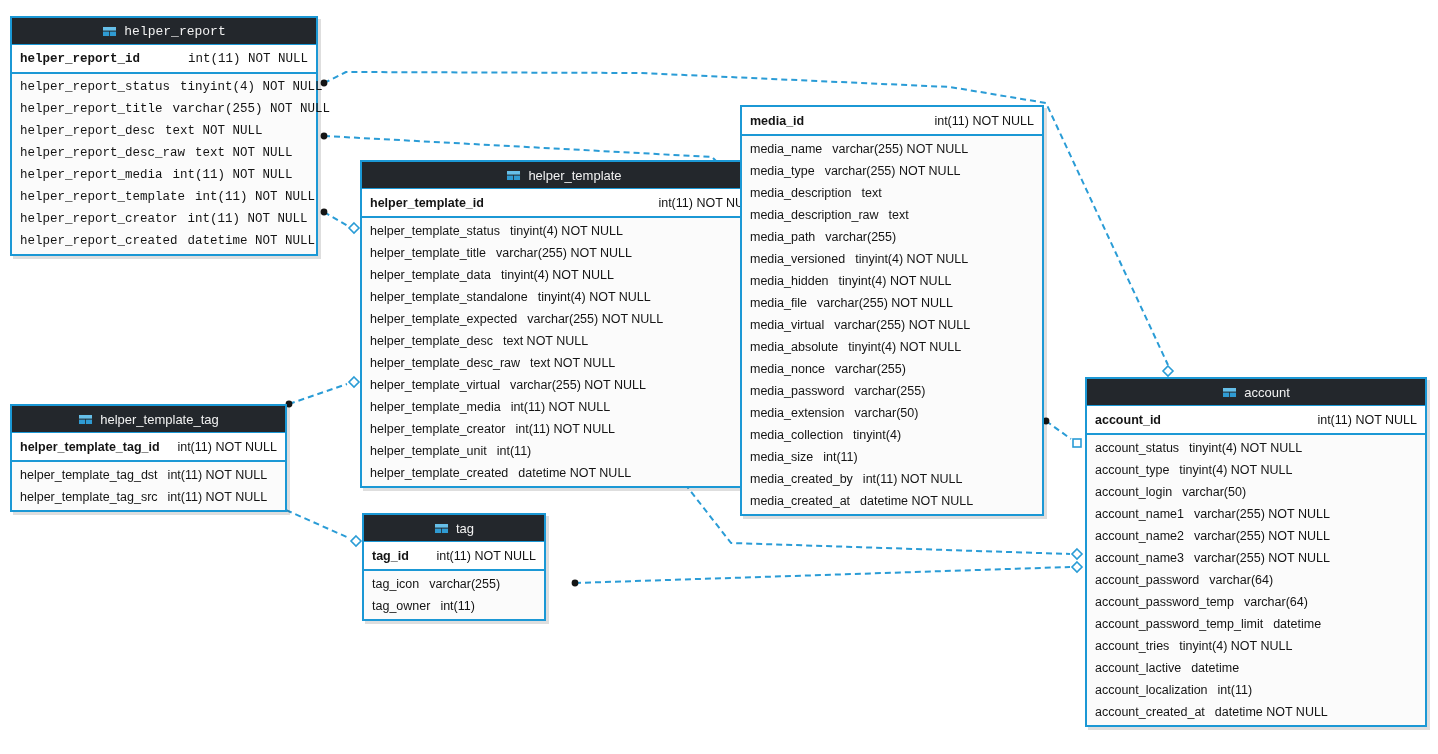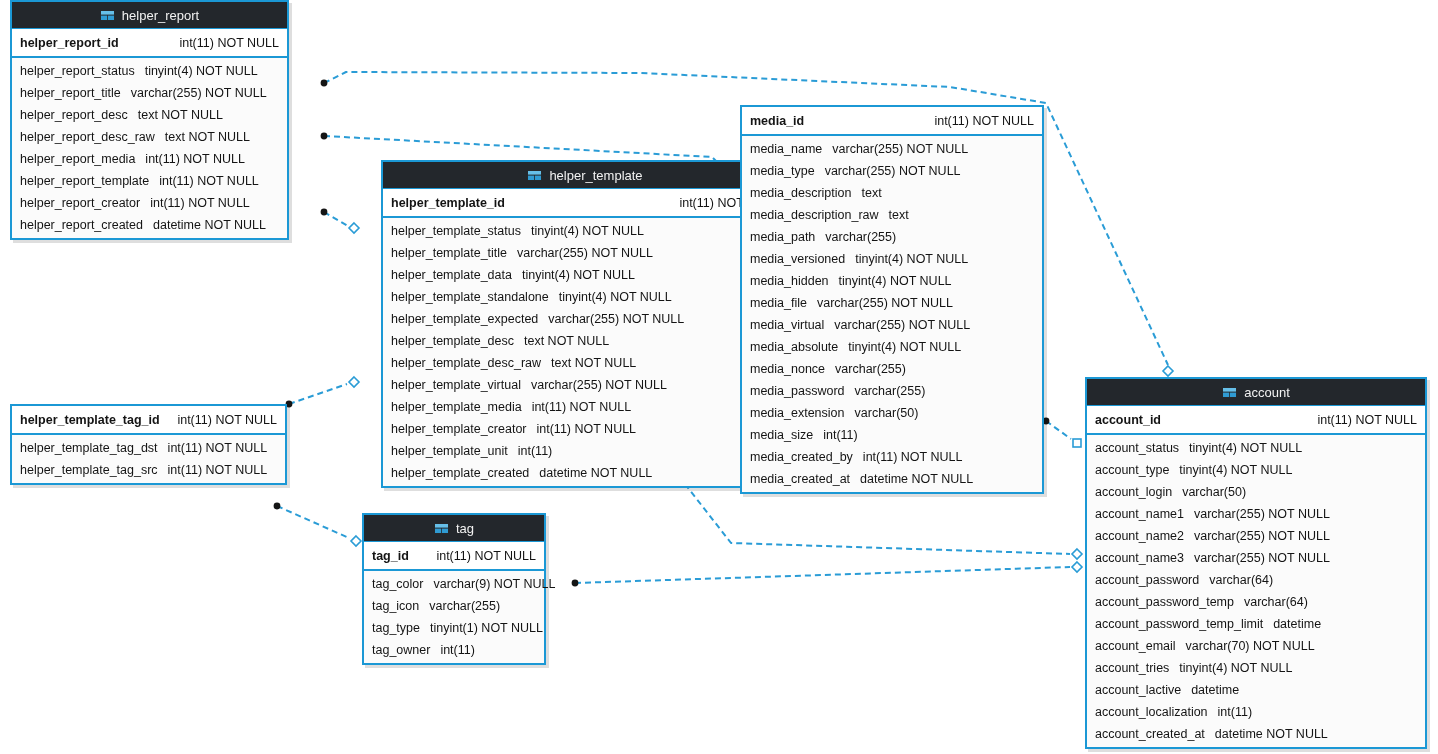--- a/index.html
+++ b/index.html
@@ -70,21 +70,21 @@
         <circle class="rel-dot" cx="575" cy="583" r="3.4"></circle>
         <path d="M 1077 562 L 1082 567 L 1077 572 L 1072 567 Z" class="rel-marker"></path>
       </g>
       <g>
         <polyline class="rel-line" points="1046,421 1071,439"></polyline>
         <circle class="rel-dot" cx="1046" cy="421" r="3.4"></circle>
         <rect x="1073" y="439" width="8" height="8" class="rel-marker"></rect>
       </g>
     </svg>
   <div id="tables-layer">
-      <div class="dbtable" style="left: 10px; top: 0; width: 279px;">
+      <div class="dbtable" style="left: 10px; top: 16px; width: 308px; font-family: Liberation Mono, monospace;">
         <div class="t-header">
           <span class="t-icon">
             <svg width="15" height="11" viewBox="0 0 15 11">
               <rect width="15" height="11" rx="1.5" fill="#25292d"></rect>
               <rect x="1" y="1" width="13" height="3.6" fill="#66bfe9"></rect>
               <rect x="1" y="5.6" width="6.1" height="4.4" fill="#2f9bd3"></rect>
               <rect x="7.9" y="5.6" width="6.1" height="4.4" fill="#2f9bd3"></rect>
             </svg>
           </span>
           <span>helper_report</span>
@@ -121,21 +121,21 @@
           <div class="f-row">
             <span class="f-name">helper_report_creator</span>
             <span class="f-type">int(11) NOT NULL</span>
           </div>
           <div class="f-row">
             <span class="f-name">helper_report_created</span>
             <span class="f-type">datetime NOT NULL</span>
           </div>
         </div>
       </div>
-      <div class="dbtable" style="left: 381px; top: 160px; width: 408px;">
+      <div class="dbtable" style="left: 360px; top: 160px; width: 408px;">
         <div class="t-header">
           <span class="t-icon">
             <svg width="15" height="11" viewBox="0 0 15 11">
               <rect width="15" height="11" rx="1.5" fill="#25292d"></rect>
               <rect x="1" y="1" width="13" height="3.6" fill="#66bfe9"></rect>
               <rect x="1" y="5.6" width="6.1" height="4.4" fill="#2f9bd3"></rect>
               <rect x="7.9" y="5.6" width="6.1" height="4.4" fill="#2f9bd3"></rect>
             </svg>
           </span>
           <span>helper_template</span>
@@ -189,20 +189,31 @@
             <span class="f-name">helper_template_unit</span>
             <span class="f-type">int(11)</span>
           </div>
           <div class="f-row">
             <span class="f-name">helper_template_created</span>
             <span class="f-type">datetime NOT NULL</span>
           </div>
         </div>
       </div>
       <div class="dbtable" style="left: 10px; top: 404px; width: 277px;">
+        <div class="t-header">
+          <span class="t-icon">
+            <svg width="15" height="11" viewBox="0 0 15 11">
+              <rect width="15" height="11" rx="1.5" fill="#25292d"></rect>
+              <rect x="1" y="1" width="13" height="3.6" fill="#66bfe9"></rect>
+              <rect x="1" y="5.6" width="6.1" height="4.4" fill="#2f9bd3"></rect>
+              <rect x="7.9" y="5.6" width="6.1" height="4.4" fill="#2f9bd3"></rect>
+            </svg>
+          </span>
+          <span>helper_template_tag</span>
+        </div>
         <div class="t-pk">
           <span class="f-name">helper_template_tag_id</span>
           <span class="f-type">int(11) NOT NULL</span>
         </div>
         <div class="t-fields">
           <div class="f-row">
             <span class="f-name">helper_template_tag_dst</span>
             <span class="f-type">int(11) NOT NULL</span>
           </div>
           <div class="f-row">
@@ -222,32 +233,24 @@
             </svg>
           </span>
           <span>tag</span>
         </div>
         <div class="t-pk">
           <span class="f-name">tag_id</span>
           <span class="f-type">int(11) NOT NULL</span>
         </div>
         <div class="t-fields">
           <div class="f-row">
-            <span class="f-name">tag_color</span>
-            <span class="f-type">varchar(9) NOT NULL</span>
-          </div>
-          <div class="f-row">
             <span class="f-name">tag_icon</span>
             <span class="f-type">varchar(255)</span>
           </div>
           <div class="f-row">
-            <span class="f-name">tag_type</span>
-            <span class="f-type">tinyint(1) NOT NULL</span>
-          </div>
-          <div class="f-row">
             <span class="f-name">tag_owner</span>
             <span class="f-type">int(11)</span>
           </div>
         </div>
       </div>
       <div class="dbtable" style="left: 740px; top: 105px; width: 304px;">
         <div class="t-pk">
           <span class="f-name">media_id</span>
           <span class="f-type">int(11) NOT NULL</span>
         </div>
@@ -296,20 +299,24 @@
             <span class="f-name">media_nonce</span>
             <span class="f-type">varchar(255)</span>
           </div>
           <div class="f-row">
             <span class="f-name">media_password</span>
             <span class="f-type">varchar(255)</span>
           </div>
           <div class="f-row">
             <span class="f-name">media_extension</span>
             <span class="f-type">varchar(50)</span>
+          </div>
+          <div class="f-row">
+            <span class="f-name">media_collection</span>
+            <span class="f-type">tinyint(4)</span>
           </div>
           <div class="f-row">
             <span class="f-name">media_size</span>
             <span class="f-type">int(11)</span>
           </div>
           <div class="f-row">
             <span class="f-name">media_created_by</span>
             <span class="f-type">int(11) NOT NULL</span>
           </div>
           <div class="f-row">
@@ -365,24 +372,20 @@
           </div>
           <div class="f-row">
             <span class="f-name">account_password_temp</span>
             <span class="f-type">varchar(64)</span>
           </div>
           <div class="f-row">
             <span class="f-name">account_password_temp_limit</span>
             <span class="f-type">datetime</span>
           </div>
           <div class="f-row">
-            <span class="f-name">account_email</span>
-            <span class="f-type">varchar(70) NOT NULL</span>
-          </div>
-          <div class="f-row">
             <span class="f-name">account_tries</span>
             <span class="f-type">tinyint(4) NOT NULL</span>
           </div>
           <div class="f-row">
             <span class="f-name">account_lactive</span>
             <span class="f-type">datetime</span>
           </div>
           <div class="f-row">
             <span class="f-name">account_localization</span>
             <span class="f-type">int(11)</span>

